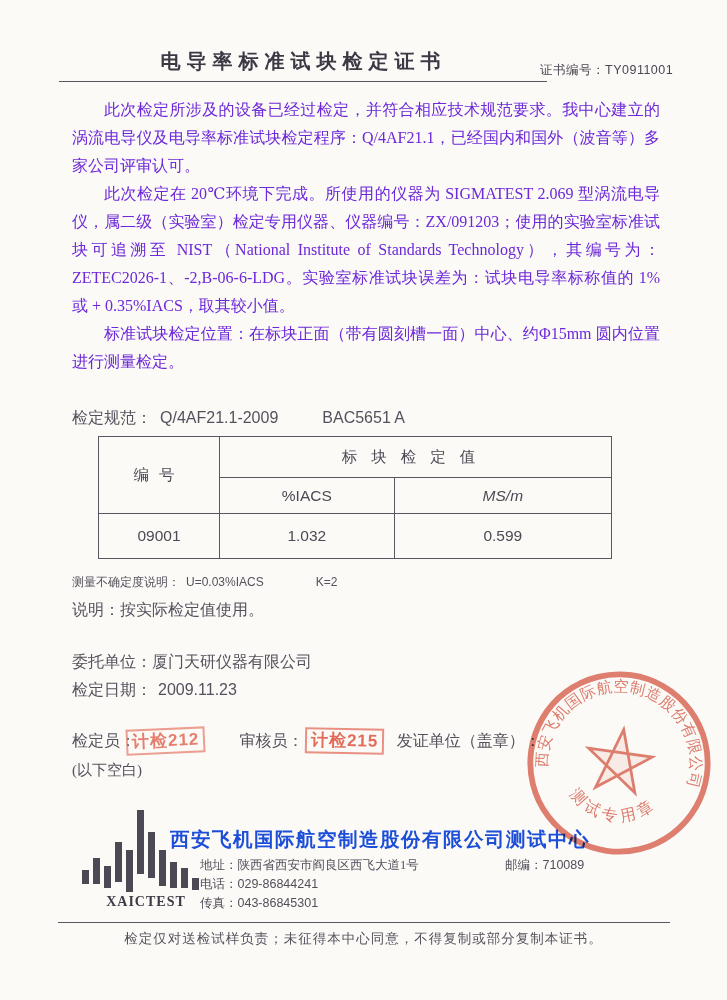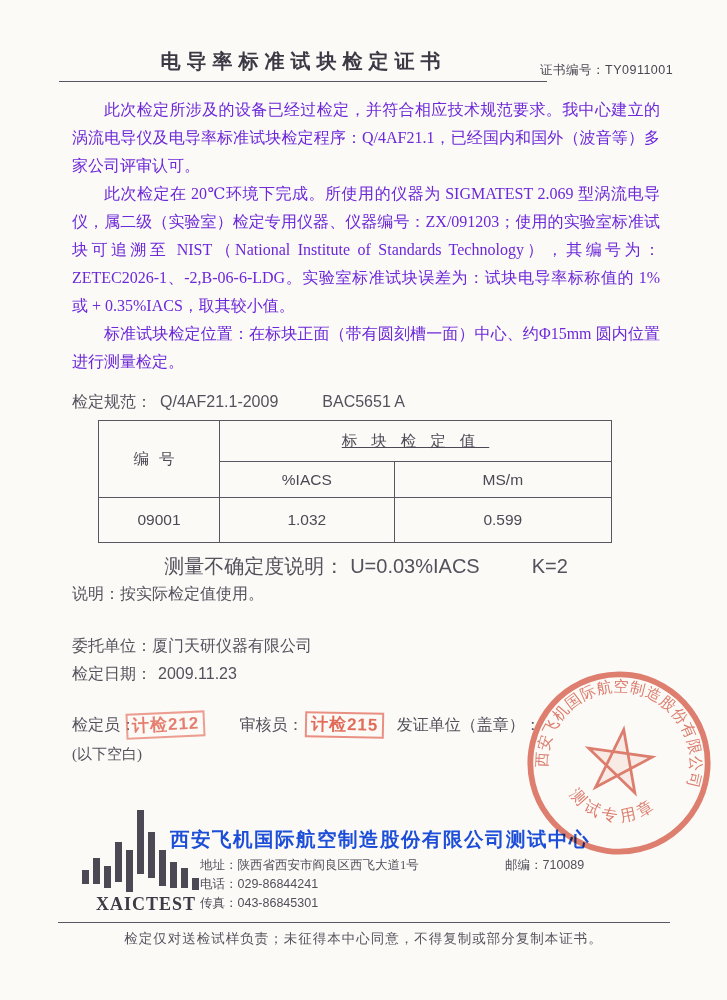--- a/index.html
+++ b/index.html
@@ -27,40 +27,40 @@
     font-family:"Liberation Sans","DejaVu Sans",sans-serif;
     letter-spacing:.5px;
   }
   
   .content{position:absolute;top:96px;left:72px;width:588px;}
   .content p{
     margin:0;text-indent:2em;
     font-size:16px;line-height:28px;
     text-align:justify;color:#6d28d9;
   }
-  .spec-line{margin-top:12px;font-size:16px;line-height:28px;}
+  .spec-line{margin-top:28px;font-size:16px;line-height:28px;}
   .spec-line .v1{margin-left:8px;}
   .spec-line .v2{margin-left:44px;}
   .results-heading{margin-top:30px;font-size:16px;line-height:28px;}
   table.results{
     margin-top:4px;margin-left:26px;
     width:514px;border-collapse:collapse;
     color:#4d4954;
   }
   table.results td{
     border:1.4px solid #5a5661;
     text-align:center;font-size:15.5px;
   }
   td.cell-id{width:120px;letter-spacing:10px;}
-  td.cell-group{height:38px;letter-spacing:14px;text-decoration:underline;}
+  td.cell-group{height:38px;letter-spacing:14px;}
   td.cell-sub{height:33px;font-family:"Liberation Sans","DejaVu Sans",sans-serif;font-size:14.5px;}
   td.cell-sub.c2{width:175px;}
-  td.cell-sub.c3{width:219px;}
+  td.cell-sub.c3{width:219px;font-style:italic;}
   td.cell-val{height:42px;font-family:"Liberation Sans","DejaVu Sans",sans-serif;font-size:14.5px;}
-  .uncert-line{margin-top:9px;font-size:20px;line-height:28px;text-align:center;}
+  .uncert-line{margin-top:9px;font-size:12px;line-height:28px;}
   .uncert-line .uval{font-family:"Liberation Sans","DejaVu Sans",sans-serif;margin-left:6px;}
   .uncert-line .kval{font-family:"Liberation Sans","DejaVu Sans",sans-serif;margin-left:52px;}
   .note-line{font-size:16px;line-height:28px;}
   .client-line{margin-top:24px;font-size:16px;line-height:28px;}
   .date-line{font-size:16px;line-height:28px;}
   .date-line .dval{font-family:"Liberation Sans","DejaVu Sans",sans-serif;margin-left:6px;}
   
   .signoff{
     margin-top:22px;font-size:16px;line-height:30px;
     display:flex;align-items:center;white-space:nowrap;
@@ -78,21 +78,21 @@
   .signoff .gap1{width:34px;}
   .signoff .gap2{width:12px;}
   .blank-note{font-size:15px;line-height:28px;}
   
   .logo{position:absolute;left:80px;top:806px;width:130px;height:108px;}
   .logo .bar{position:absolute;width:7px;background:#4c4854;}
   .logo-text{
     position:absolute;left:14px;top:88px;width:104px;
     text-align:center;
     font-family:"Liberation Serif","DejaVu Serif",serif;
-    font-weight:bold;font-size:18px;letter-spacing:1px;color:#3e3a46;
+    font-weight:bold;font-size:14px;letter-spacing:1px;color:#3e3a46;
   }
   .org-name{
     position:absolute;left:170px;top:826px;
     font-size:19.5px;font-weight:bold;letter-spacing:1.5px;color:#1d4ed8;
   }
   .org-row{position:absolute;font-size:12.5px;color:#534f5a;white-space:nowrap;}
   .org-row .num{font-family:Liberation Sans, sans-serif;}
   .org-addr{left:200px;top:857px;text-align:right;}
   .org-zip{position:absolute;left:505px;top:857px;font-size:12.5px;color:#534f5a;}
   .org-tel{left:200px;top:876px;}

